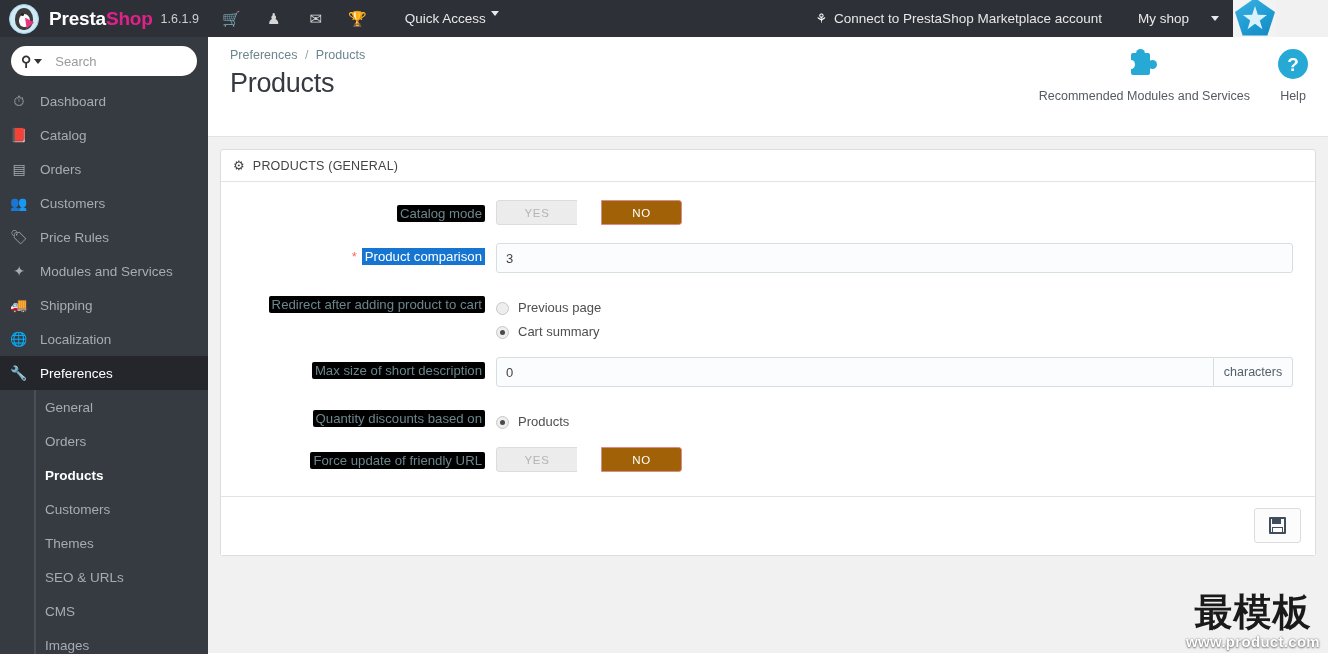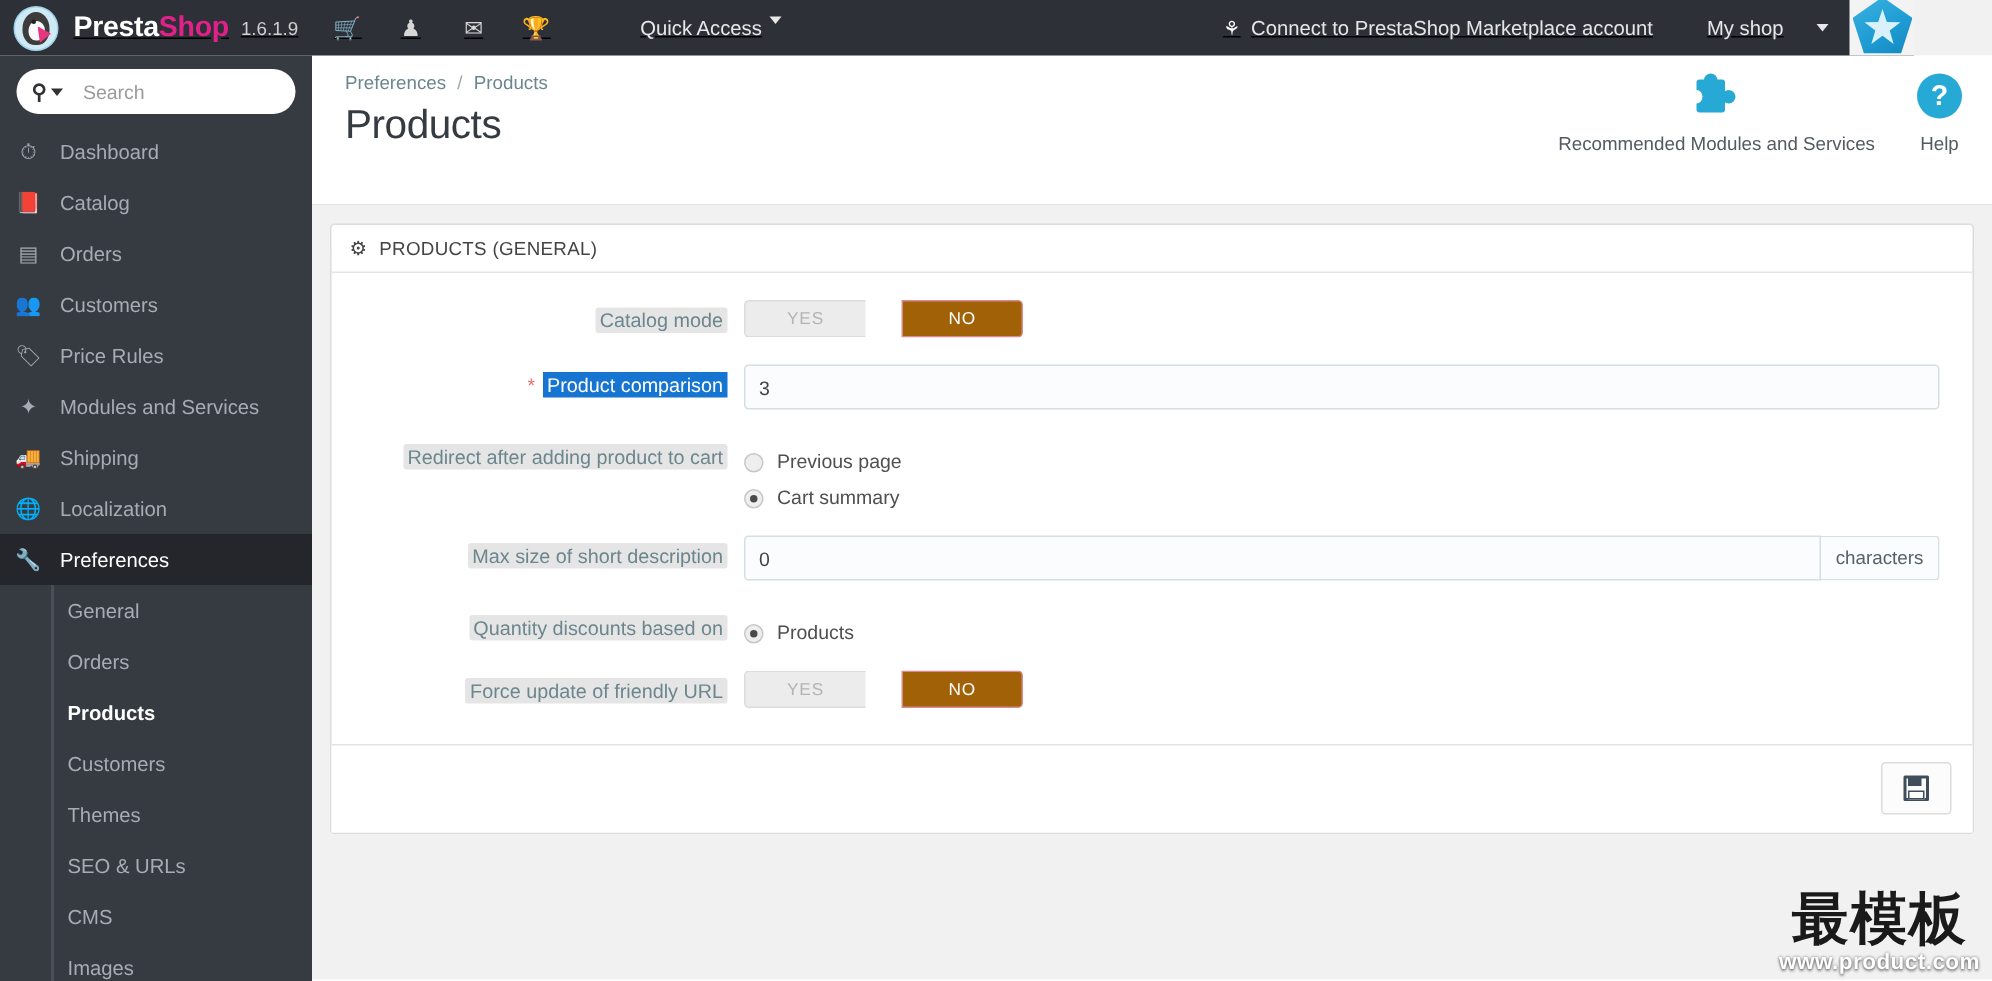--- a/index.html
+++ b/index.html
@@ -9,21 +9,20 @@
     font-family: "Liberation Sans", sans-serif;
     background: #f1f1f1;
   }
 
   
   #topbar {
     position: absolute; top: 0; left: 0; width: 1276px; height: 37px;
     background: #2d3037;
     display: flex; align-items: center;
     z-index: 40;
-    text-decoration: underline;
   }
   #logo-wrap {
     width: 40px; height: 37px; display: flex; align-items: center; justify-content: center;
     margin-left: 4px;
   }
   .penguin {
     width: 30px; height: 30px; border-radius: 50%;
     background: #cfe9f5;
     position: relative; overflow: hidden;
     border: 1px solid #9fd3e8;
@@ -50,21 +49,21 @@
   }
   #brand { font-size: 19px; font-weight: bold; color: #fff; letter-spacing: -.2px; margin-left: 5px; }
   #brand .pink { color: #e0218a; }
   #version { color: #cfcfcf; font-size: 12.5px; margin-left: 8px; }
   .topicon {
     color: #d6d6d6; font-size: 15px; margin-left: 24px;
     display: inline-flex; align-items: center; justify-content: center;
     width: 18px; height: 37px;
   }
   #quick-access {
-    color: #e8e8e8; font-size: 13.5px; margin-left: 60px;
+    color: #e8e8e8; font-size: 13.5px; margin-left: 38px;
     display: inline-flex; gap: 5px; cursor: default;
   }
   .caret-d {
     width: 0; height: 0; border-left: 4.5px solid transparent;
     border-right: 4.5px solid transparent; border-top: 5px solid #e8e8e8;
     display: inline-block;
   }
   #topbar-right {
     margin-left: auto; display: flex; align-items: center; height: 37px;
   }
@@ -185,21 +184,21 @@
   }
   #panel-head .gears { font-size: 13px; color: #444; }
   #panel-body { padding: 18px 0 20px 0; }
 
   .form-row { display: flex; margin-bottom: 18px; }
   .form-label {
     width: 275px; text-align: right; padding-right: 11px; padding-top: 4px;
     font-size: 13.2px; color: #6c868e; line-height: 1.55;
   }
   .form-label .lab-bg {
-    background: #e5e5e5; padding: 1px 3px; border-radius: 2px;
+    background: #000000; padding: 1px 3px; border-radius: 2px;
   }
   .form-label .lab-selected {
     background: #1675d1; color: #fff; padding: 1px 3px;
   }
   .req-star { color: #f06c6c; margin-right: 5px; font-size: 13px; }
   .form-ctrl { flex: 1; padding-right: 22px; }
 
   .switch { display: inline-flex; border-radius: 3px; overflow: hidden; gap: 24px; }
   .switch .sw {
     width: 81px; height: 25px; display: flex; align-items: center; justify-content: center;

